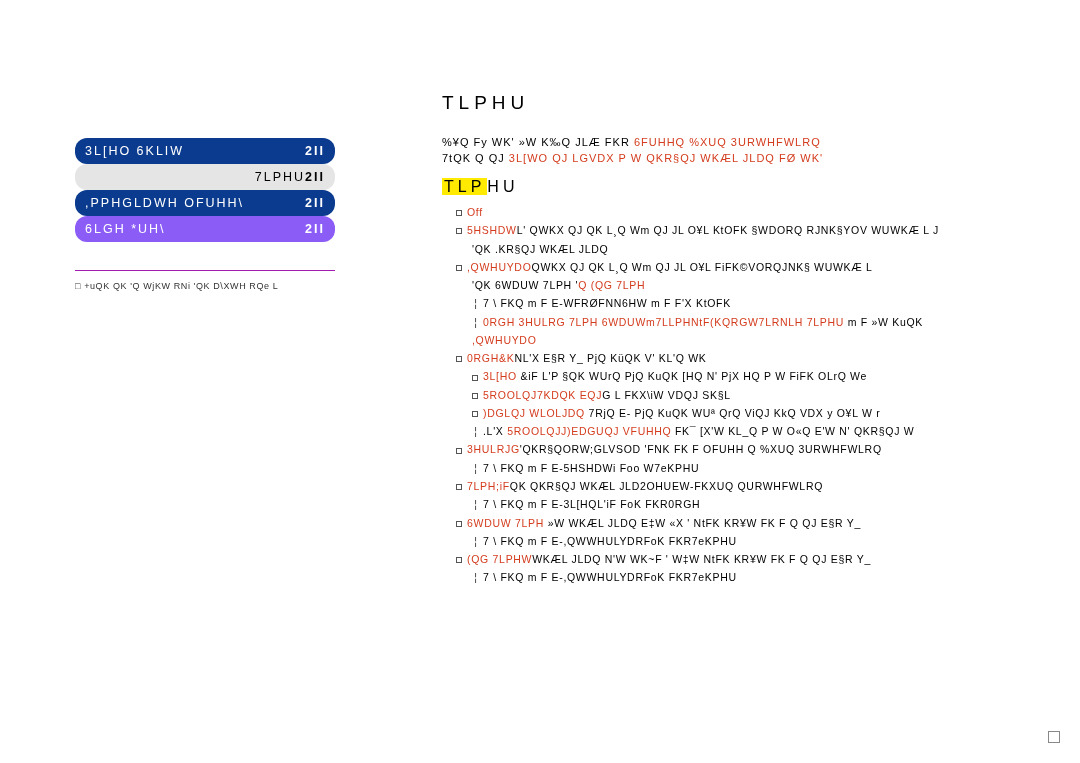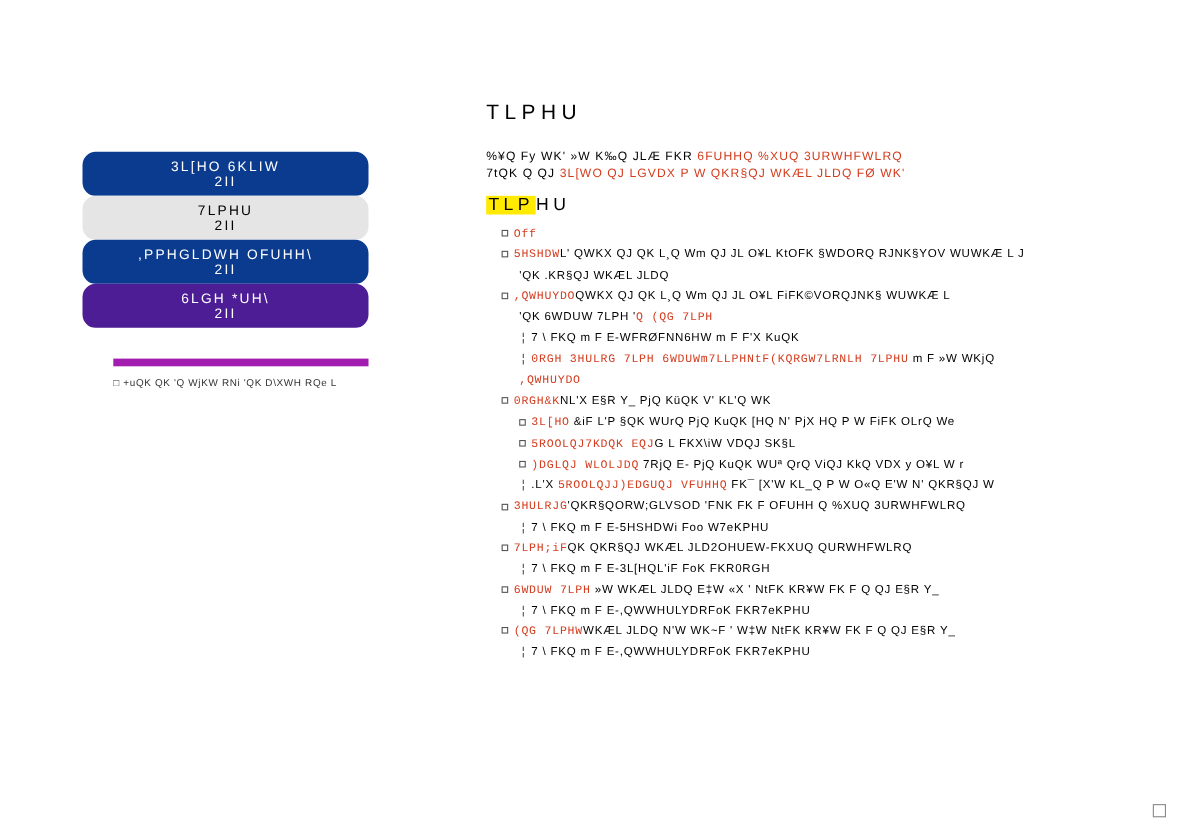--- a/index.html
+++ b/index.html
@@ -18,35 +18,33 @@
     width: 260px;
   }
   .sidebar-item {
     display: flex;
     justify-content: space-between;
     align-items: center;
     padding: 6px 10px;
     font-size: 12.5px;
     letter-spacing: 2px;
     border-radius: 12px;
-    flex-direction: column;
   }
   .sidebar-item.blue { background: #0a3b8f; color: #fff; }
   .sidebar-item.white { background: #e5e5e5; color: #000; justify-content: flex-end; }
-  .sidebar-item.blue2 { background: #4c1d95; color: #fff; }
+  .sidebar-item.blue2 { background: #8b5cf6; color: #fff; }
   .sidebar-item .label { font-weight: 400; }
-  .sidebar-item .status { font-weight: 400; }
+  .sidebar-item .status { font-weight: 700; }
   .sidebar-footer {
     margin-top: 28px;
-    border-top: 7px solid #a21caf;
+    border-top: 1px solid #a21caf;
     padding-top: 10px;
     font-size: 9px;
     color: #333;
     letter-spacing: 0.6px;
-    margin-left: 28px;
   }
 
   .main {
     position: absolute;
     left: 442px;
     top: 92px;
     width: 640px;
   }
   .main-title {
     font-size: 19px;
@@ -80,21 +78,21 @@
     font-size: 10.5px;
     line-height: 1.55;
     letter-spacing: 0.7px;
   }
   .content .row {
     margin-bottom: 2px;
     white-space: nowrap;
   }
   .content .indent1 { padding-left: 14px; }
   .content .indent2 { padding-left: 30px; }
-  .content .hl { color: #d43c1e; font-family: Liberation Mono, monospace; }
+  .content .hl { color: #d43c1e; }
   .square-marker { display: inline-block; width: 6px; height: 6px; border: 1px solid #555; margin-right: 5px; vertical-align: middle; background:#fff;}
   .dash-marker { display:inline-block; width:8px; text-align:center; margin-right:3px; color:#333;}
 
   .bottom-square {
     position: absolute;
     right: 20px;
     bottom: 20px;
     width: 12px;
     height: 12px;
     border: 1px solid #888;
@@ -139,22 +137,22 @@
   </div>
 
   <div class="content">
     <div class="row indent1"><span class="square-marker"></span><span class="hl">Off</span></div>
 
     <div class="row indent1"><span class="square-marker"></span><span class="hl">5HSHDW</span><span>L' QWKX QJ QK L¸Q Wm QJ JL O¥L KtOFK §WDORQ RJNK§YOV WUWKÆ L J</span></div>
     <div class="row indent2"><span>'QK  .KR§QJ WKÆL JLDQ</span></div>
 
     <div class="row indent1"><span class="square-marker"></span><span class="hl">,QWHUYDO</span><span>QWKX QJ QK L¸Q Wm QJ JL O¥L FiFK©VORQJNK§ WUWKÆ L</span></div>
     <div class="row indent2"><span>'QK 6WDUW 7LPH '</span><span class="hl">Q (QG 7LPH</span></div>
-    <div class="row indent2"><span class="dash-marker">¦</span><span>7 \ FKQ  m F E-WFRØFNN6HW</span> <span>m F F'X KuQK</span></div>
-    <div class="row indent2"><span class="dash-marker">¦</span><span class="hl">0RGH 3HULRG 7LPH 6WDUWm7LLPHNtF(KQRGW7LRNLH 7LPHU</span> <span>m F  »W WKjQ</span></div>
+    <div class="row indent2"><span class="dash-marker">¦</span><span>7 \ FKQ  m F E-WFRØFNN6HW</span> <span>m F F'X KtOFK</span></div>
+    <div class="row indent2"><span class="dash-marker">¦</span><span class="hl">0RGH 3HULRG 7LPH 6WDUWm7LLPHNtF(KQRGW7LRNLH 7LPHU</span> <span>m F  »W KuQK</span></div>
     <div class="row indent2"><span class="hl">,QWHUYDO</span></div>
 
     <div class="row indent1"><span class="square-marker"></span><span class="hl">0RGH&amp;K</span><span>NL'X E§R Y_ PjQ KüQK V' KL'Q WK</span></div>
     <div class="row indent2"><span class="square-marker"></span><span class="hl">3L[HO</span> <span>&amp;iF L'P §QK WUrQ PjQ KuQK [HQ N' PjX  HQ P W FiFK OLrQ We</span></div>
     <div class="row indent2"><span class="square-marker"></span><span class="hl">5ROOLQJ7KDQK EQJ</span><span>G L FKX\iW VDQJ SK§L</span></div>
     <div class="row indent2"><span class="square-marker"></span><span class="hl">)DGLQJ WLOLJDQ</span> <span>7RjQ E- PjQ KuQK WUª QrQ ViQJ KkQ  VDX   y O¥L W r</span></div>
     <div class="row indent2"><span class="dash-marker">¦</span><span>.L'X </span><span class="hl">5ROOLQJJ)EDGUQJ VFUHHQ</span> <span>FK¯ [X'W KL_Q P W O«Q E'W N' QKR§QJ W</span></div>
 
     <div class="row indent1"><span class="square-marker"></span><span class="hl">3HULRJG</span><span>'QKR§QORW;GLVSOD 'FNK FK F OFUHH Q %XUQ 3URWHFWLRQ</span></div>
     <div class="row indent2"><span class="dash-marker">¦</span><span>7 \ FKQ  m F E-5HSHDWi Foo W7eKPHU</span></div>

